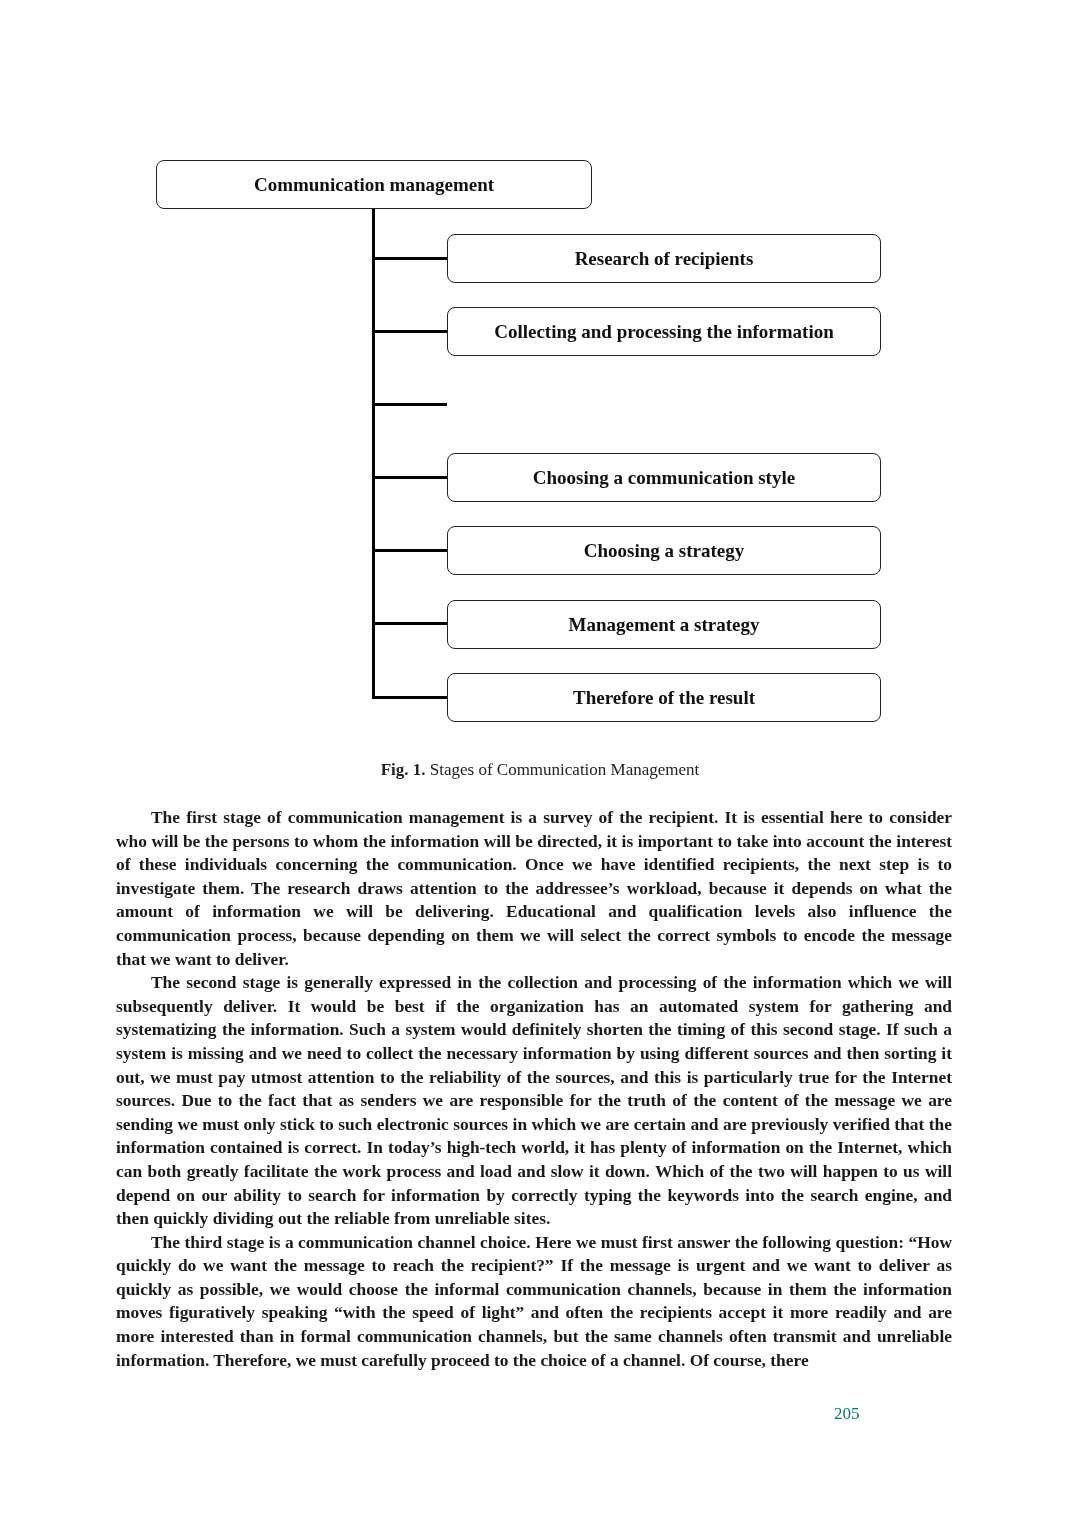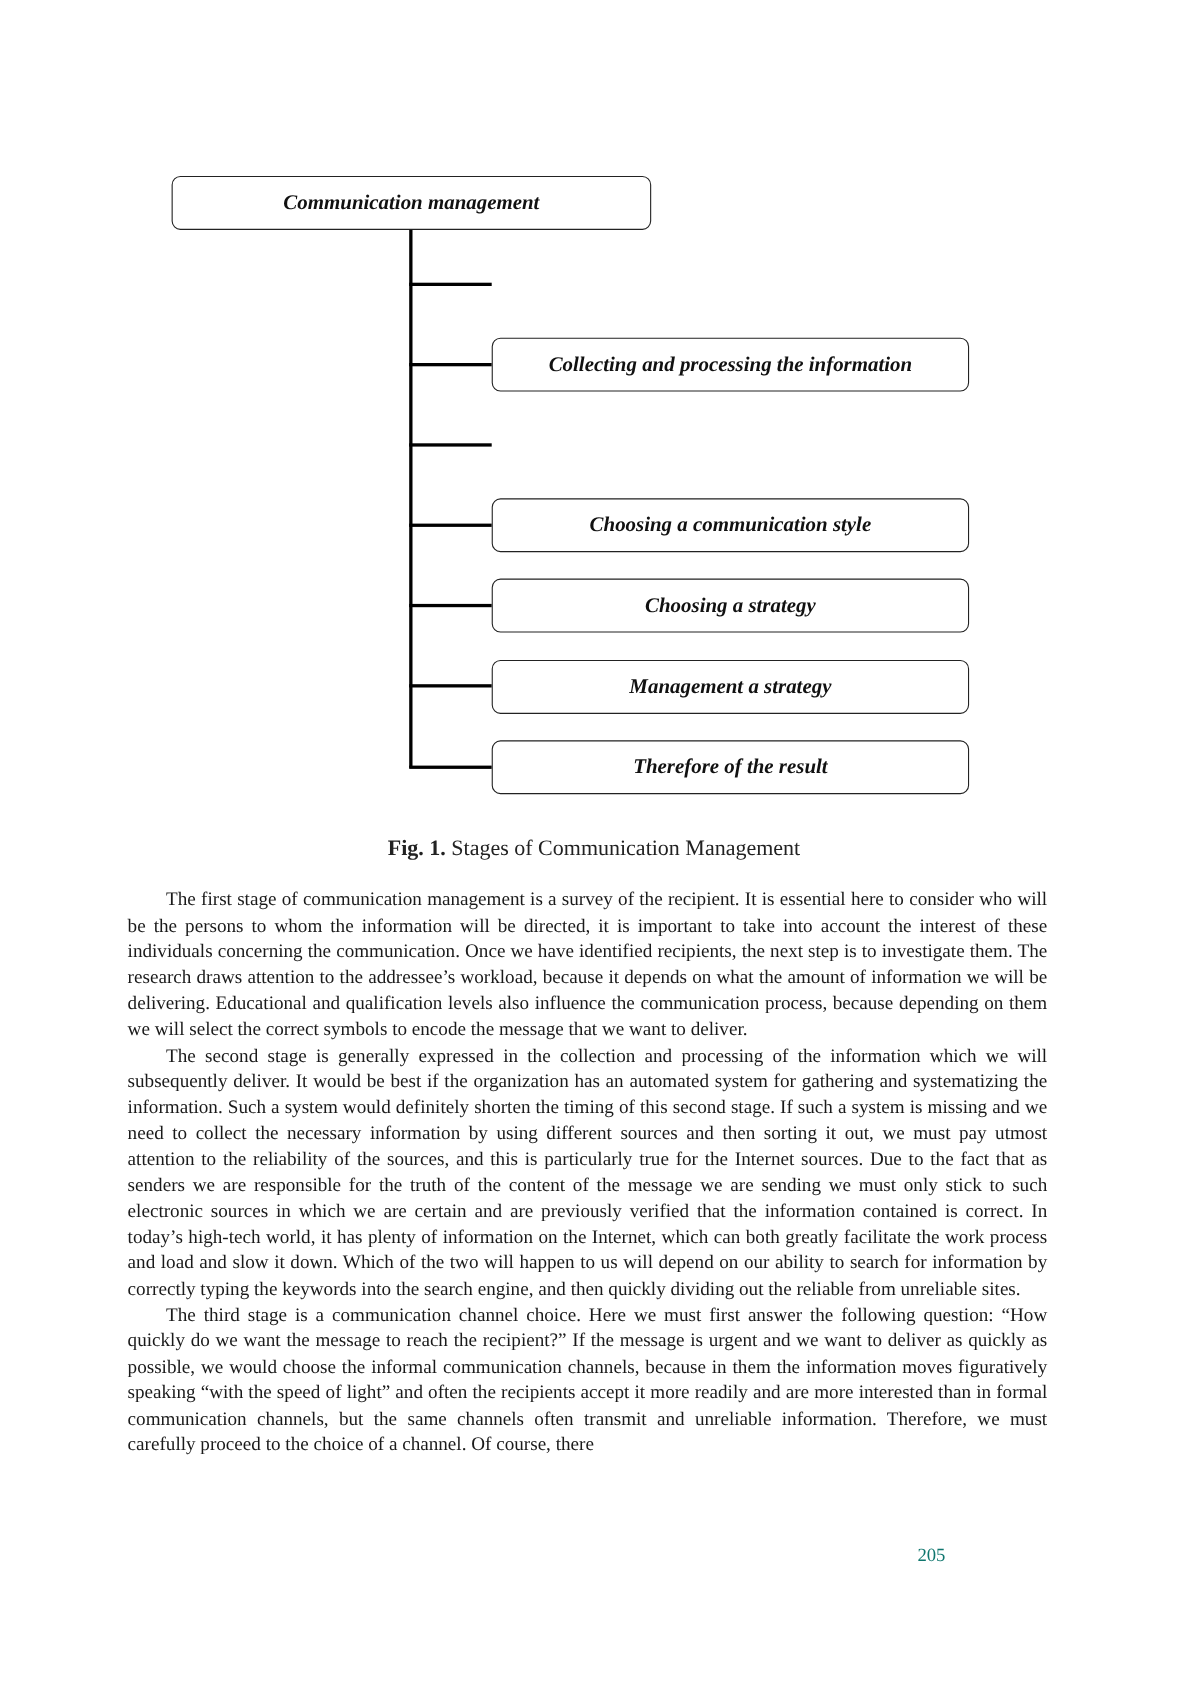--- a/index.html
+++ b/index.html
@@ -1,55 +1,58 @@
 <!DOCTYPE html>
 <html><head>
   <meta charset="utf-8">
   <style>
     html, body { margin: 0; padding: 0; background: #ffffff; }
     body {
       width: 1080px; height: 1528px; position: relative; overflow: hidden;
       font-family: "Liberation Serif", serif; color: #111;
     }
-    .diagram { position: absolute; left: 0; top: 0; width: 1080px; height: 740px; font-style: italic; }
+    .diagram { position: absolute; left: 0; top: 0; width: 1080px; height: 740px; }
     .box {
       position: absolute; box-sizing: border-box;
       border: 1.5px solid #222; border-radius: 8px; background: #fff;
       display: flex; align-items: center; justify-content: center;
       font-family: "Liberation Serif", serif; font-weight: bold; font-size: 19px;
       color: #111;
     }
     .root-box { left: 156px; top: 160px; width: 436px; height: 49px; }
     .stage-box { left: 447px; width: 434px; height: 49px; }
     .trunk { position: absolute; left: 372px; top: 209px; width: 3px; height: 489px; background: #000; }
     .branch { position: absolute; left: 372px; width: 75px; height: 3px; background: #000; }
     .caption {
       position: absolute; top: 760px; left: 0; width: 1080px; text-align: center;
-      font-size: 20px; color: #222;
+      font-size: 17px; color: #222;
     }
     .caption b { font-weight: bold; }
     .body-text {
       position: absolute; left: 116px; top: 806px; width: 836px;
       font-size: 17.4px; line-height: 23.6px; text-align: justify; color: #1a1a1a;
     }
-    .body-text p { margin: 0; text-indent: 35px; }
+    .body-text p { margin: 0; text-indent: 35px; font-weight: bold; }
     .page-number {
       position: absolute; left: 834px; top: 1404px; font-size: 17px; color: #0f766e;
     }
   </style>
 </head>
 <body>
 
 <div class="diagram">
   <div class="box root-box">
     <span>Communication management</span>
   </div>
   <div class="trunk"></div>
 
   <div class="branch" style="top:257px"></div>
+  <div class="box stage-box" style="top:234px">
+    <span>Research of recipients</span>
+  </div>
 
   <div class="branch" style="top:330px"></div>
   <div class="box stage-box" style="top:307px">
     <span>Collecting and processing the information</span>
   </div>
 
   <div class="branch" style="top:403px"></div>
 
   <div class="branch" style="top:476px"></div>
   <div class="box stage-box" style="top:453px">

